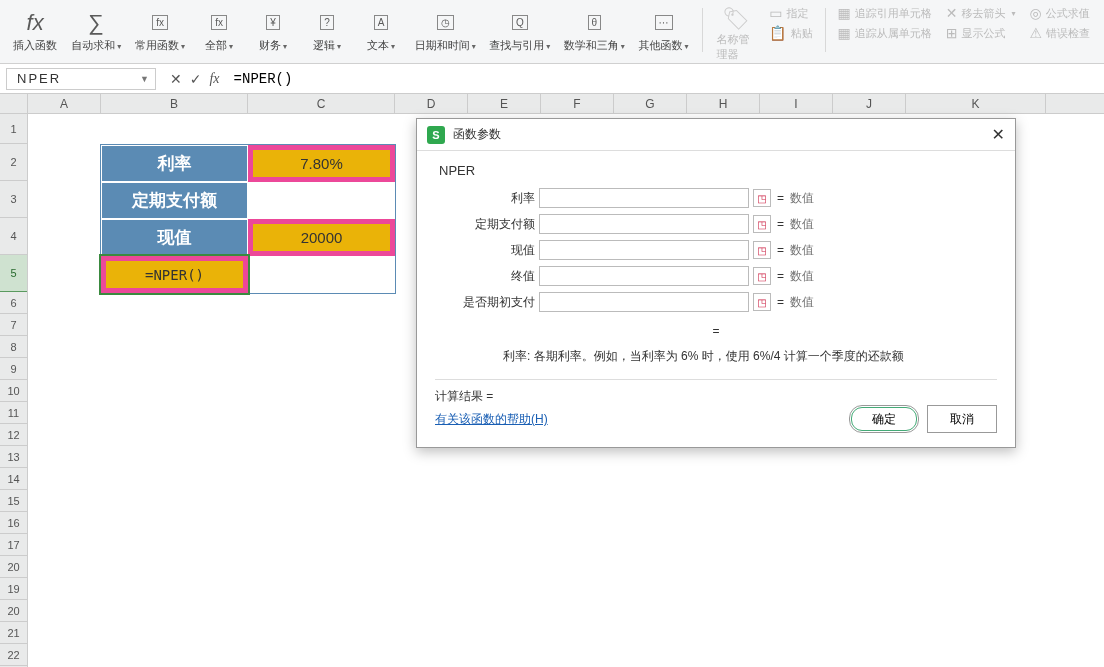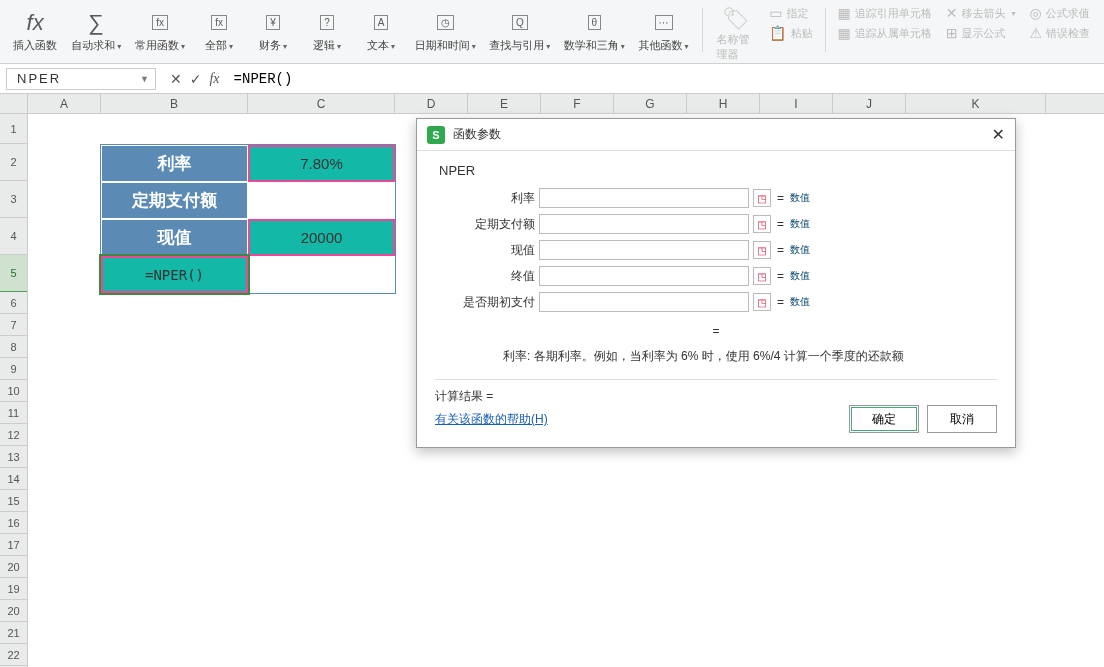--- a/index.html
+++ b/index.html
@@ -37,45 +37,45 @@
 .grid-body { display: flex; height: calc(100% - 64px - 30px - 20px); }
 .row-headers { width: 28px; background: #e9eaea; border-right: 1px solid #ccc; }
 .rh { border-bottom: 1px solid #ccc; text-align: center; font-size: 11px; color: #555; }
 .rh.sel { background: #cfe2d0; color: #2a6b2f; border-bottom:1px solid #5a9a5f;}
 .cells { position: relative; flex: 1; }
 
 
 .dt { position: absolute; left: 72px; top: 30px; border: 1px solid #5b8bb4; }
 .dt-row { display: flex; height: 37px; }
 .dt-h { width: 147px; background: #5b8bb4; color: #fff; font-size: 17px; font-weight: bold; display: flex; align-items: center; justify-content: center; border: 1px solid #fff; }
-.dt-v { width: 147px; background: #14b8a6; display: flex; align-items: center; justify-content: center; font-size: 15px; border: 2px solid #ec4899; }
+.dt-v { width: 147px; background: #eab308; display: flex; align-items: center; justify-content: center; font-size: 15px; border: 5px solid #ec4899; }
 .dt-v.active { outline: 2px solid #3a8a3f; font-family: monospace; font-size: 14px; }
 
 
 .dialog { position: absolute; left: 416px; top: 118px; width: 600px; background: #fff; border: 1px solid #999; box-shadow: 0 4px 12px rgba(0,0,0,0.25); z-index: 50; }
 .dlg-title { display: flex; align-items: center; padding: 6px 10px; border-bottom: 1px solid #ddd; }
 .dlg-logo { width: 18px; height: 18px; background: #2fa84f; border-radius: 3px; color: #fff; font-size: 11px; font-weight: bold; display: flex; align-items: center; justify-content: center; margin-right: 8px; }
 .dlg-close { margin-left: auto; font-size: 16px; cursor: pointer; color: #333; }
 .dlg-body { padding: 12px 18px 14px 18px; }
 .fn-name { font-size: 13px; margin-bottom: 10px; padding-left: 4px; }
 .param-row { display: flex; align-items: center; margin-bottom: 6px; }
 .param-label { width: 100px; text-align: right; font-size: 12px; color: #333; }
 .param-input { width: 210px; height: 20px; border: 1px solid #bbb; margin: 0 4px; padding: 0 4px; }
 .param-ref { width: 18px; height: 18px; border: 1px solid #bbb; display:flex; align-items:center; justify-content:center; cursor:pointer; font-size:10px; color:#c24; }
 .param-eq { margin: 0 6px; color: #333; }
-.param-val { color: #0c4a6e; font-size: 10px; }
+.param-val { color: #737373; font-size: 12px; }
 .res-eq { text-align:center; color:#333; margin:12px 0 10px 0; }
 .desc1 { font-size: 12px; color: #333; margin: 6px 0 10px 0; }
 .desc2 { font-size: 12px; color: #333; margin-left: 68px; margin-bottom: 14px; }
 .hr { border-top: 1px solid #ddd; margin: 8px 0; }
 .calc-res { font-size: 12px; color: #333; margin-bottom: 0; }
 .dlg-foot { display: flex; align-items: center; gap: 10px; }
 .help-link { color: #1a5fb4; text-decoration: underline; font-size: 12px; cursor: pointer; }
 .btn { min-width: 70px; height: 28px; border: 1px solid #999; background: #fff; font-size: 12px; margin-left: 8px; cursor: pointer; }
-.btn.primary { outline: 1px solid #4a7; outline-offset: -3px; }
+.btn.primary { outline: 1px solid #4a7; outline-offset: -3px; border-radius: 13px; }
 .btns { margin-left: auto; display: flex; }
 </style>
 </head>
 <body>
 
 <div class="ribbon">
   <div class="ribbon-group">
     <div class="ribbon-icon">
         <i>fx</i>
       </div>

